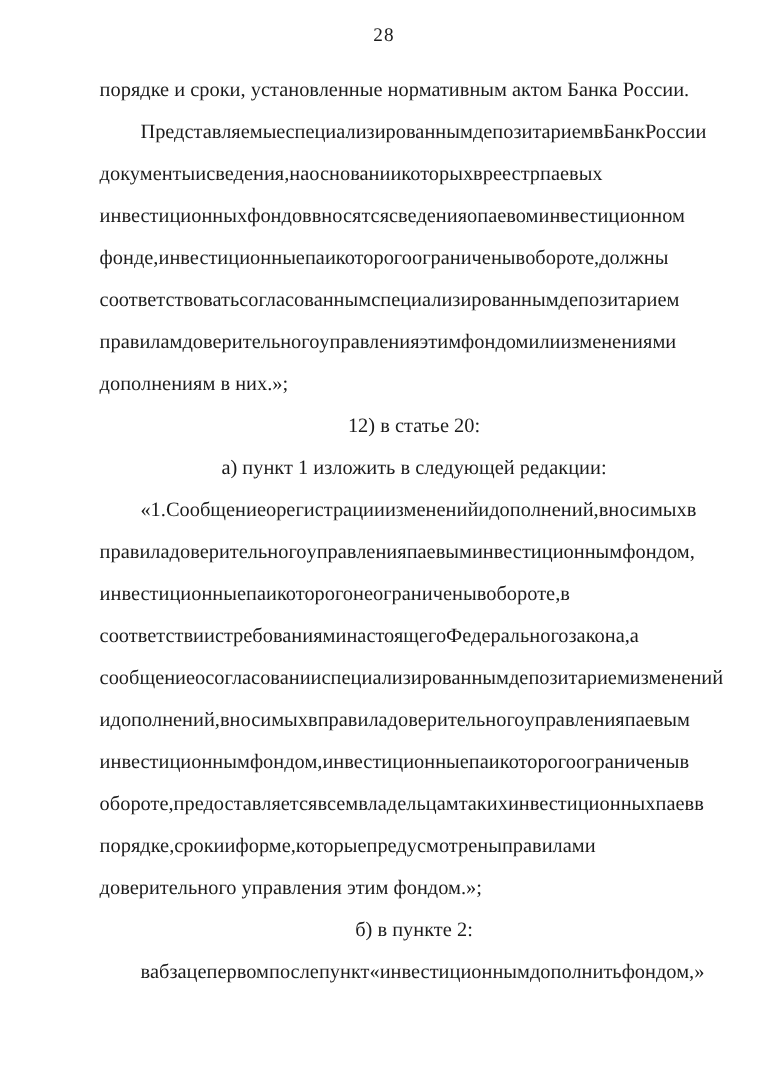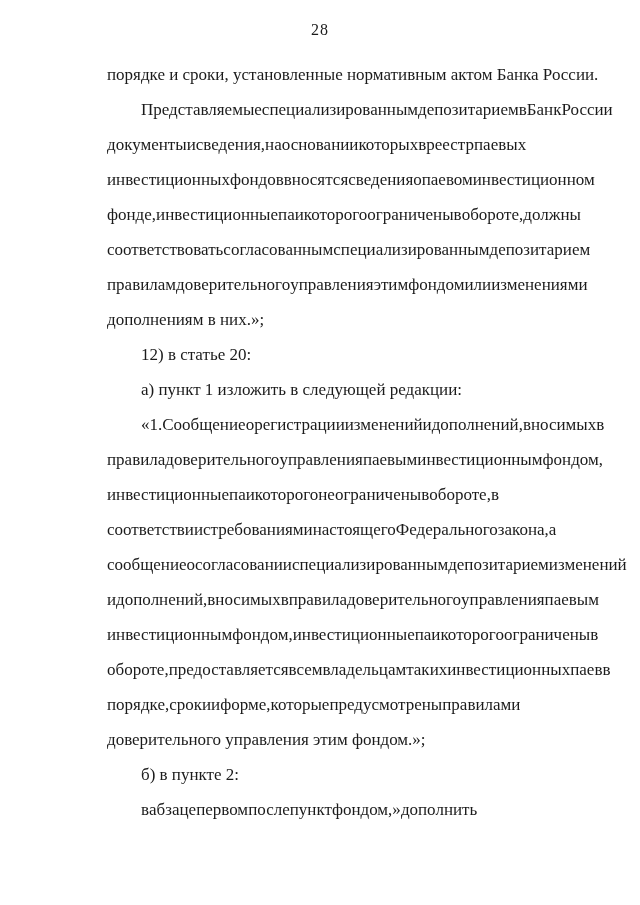--- a/index.html
+++ b/index.html
@@ -31,31 +31,31 @@
     position: absolute;
     left: 83px;
     top: 57px;
     width: 490px;
   }
   .line {
     height: 35px;
     line-height: 35px;
     font-size: 17px;
     white-space: nowrap;
-    margin-left: 24px;
   }
   .line.justify {
     display: flex;
   }
   .line.indent {
     padding-left: 34px;
   }
   .line:not(.justify).indent {
     padding-left: 0;
     text-indent: 34px;
+    text-align: center;
   }
 </style>
 </head>
 <body>
 
 <div class="page">
   <div class="page-number">28</div>
   <div class="doc-body">
       <div class="line">порядке и сроки, установленные нормативным актом Банка России.</div>
       <div class="line justify indent">
@@ -200,17 +200,18 @@
         <span>правилами</span>
       </div>
       <div class="line">доверительного управления этим фондом.»;</div>
       <div class="line indent">б) в пункте 2:</div>
       <div class="line justify indent">
         <span>в</span>
         <span>абзаце</span>
         <span>первом</span>
         <span>после</span>
         <span>пункт</span>
+        <span>«инвестиционным</span>
+        <span>дополнить</span>
         <span>фондом,»</span>
-        <span>дополнить</span>
       </div>
     </div>
 </div>
 
 </body></html>

